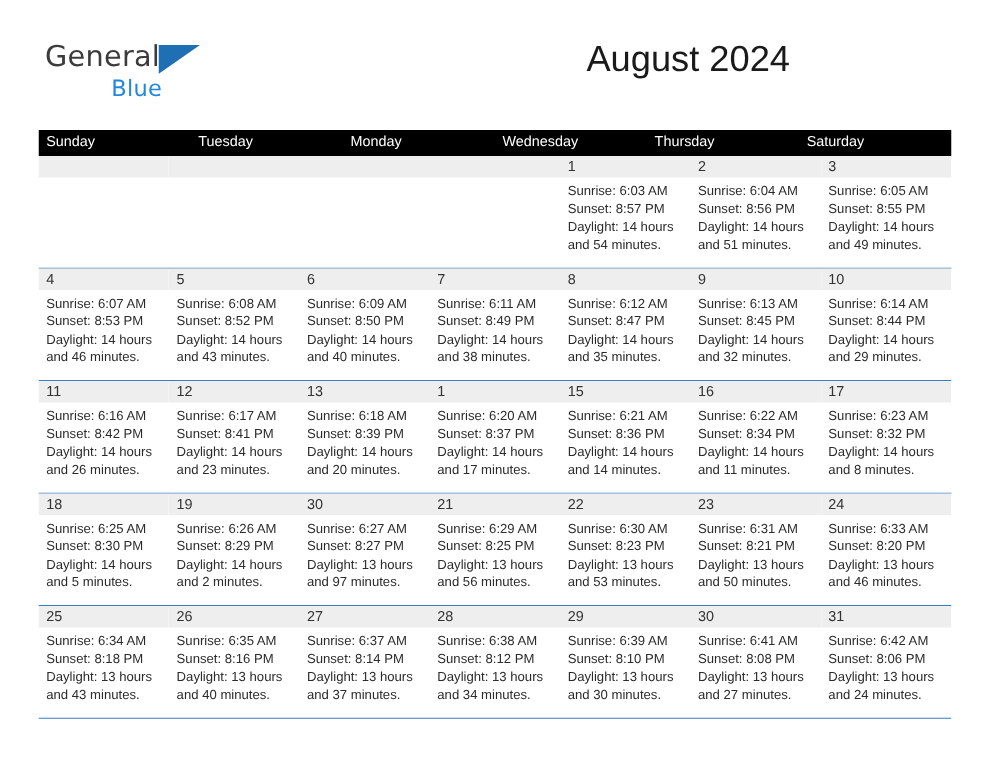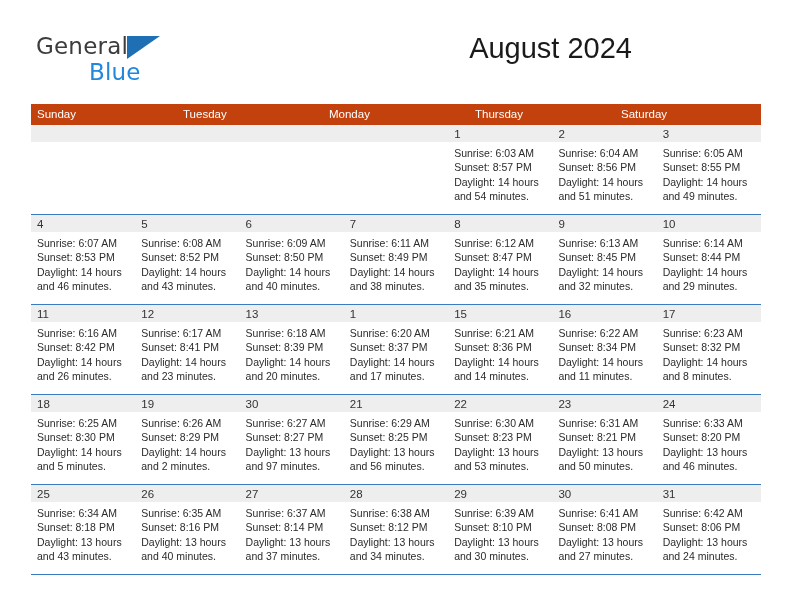--- a/index.html
+++ b/index.html
@@ -51,21 +51,21 @@
     top: 3px;
     width: 0;
     height: 0;
     border-left: 33px solid #1f6fb5;
     border-bottom: 23px solid transparent;
   }
   .logo-blue {
     position: absolute;
     left: 53px;
     top: 26px;
-    font-size: 23px;
+    font-size: 18px;
     letter-spacing: 0.2px;
     color: #2288dd;
     font-family: "DejaVu Sans", sans-serif;
     font-weight: 400;
     line-height: 26px;
   }
   .title-block {
     position: absolute;
     right: 36px;
     top: 30px;
@@ -89,21 +89,21 @@
 
   
   .calendar {
     position: absolute;
     left: 31px;
     top: 104px;
     width: 730px;
   }
   .weekday-row {
     display: flex;
-    background: #c2410c;
+    background: #000000;
     height: 21px;
   }
   .weekday {
     flex: 1 1 0;
     color: #ffffff;
     font-size: 11.5px;
     line-height: 21px;
     padding-left: 6px;
     box-sizing: border-box;
     white-space: nowrap;
@@ -159,20 +159,21 @@
     <div class="title-block">
       <div class="month-title">August 2024</div>
     </div>
   </div>
 
   <div class="calendar">
     <div class="weekday-row" id="weekday-row">
         <div class="weekday">Sunday</div>
         <div class="weekday">Tuesday</div>
         <div class="weekday">Monday</div>
+        <div class="weekday">Wednesday</div>
         <div class="weekday">Thursday</div>
         <div class="weekday">Saturday</div>
       </div>
     <div id="week-rows">
         <div class="week-row first">
           <div class="day-cell empty">
             <div class="day-number"></div>
             <div class="day-info">
               <div></div>
               <div></div>

